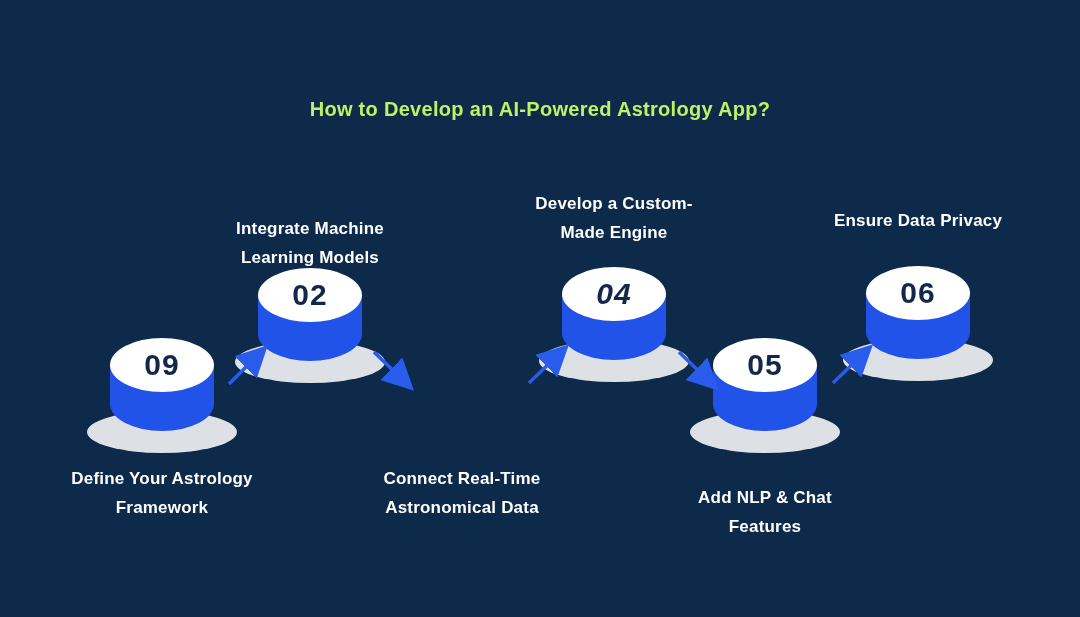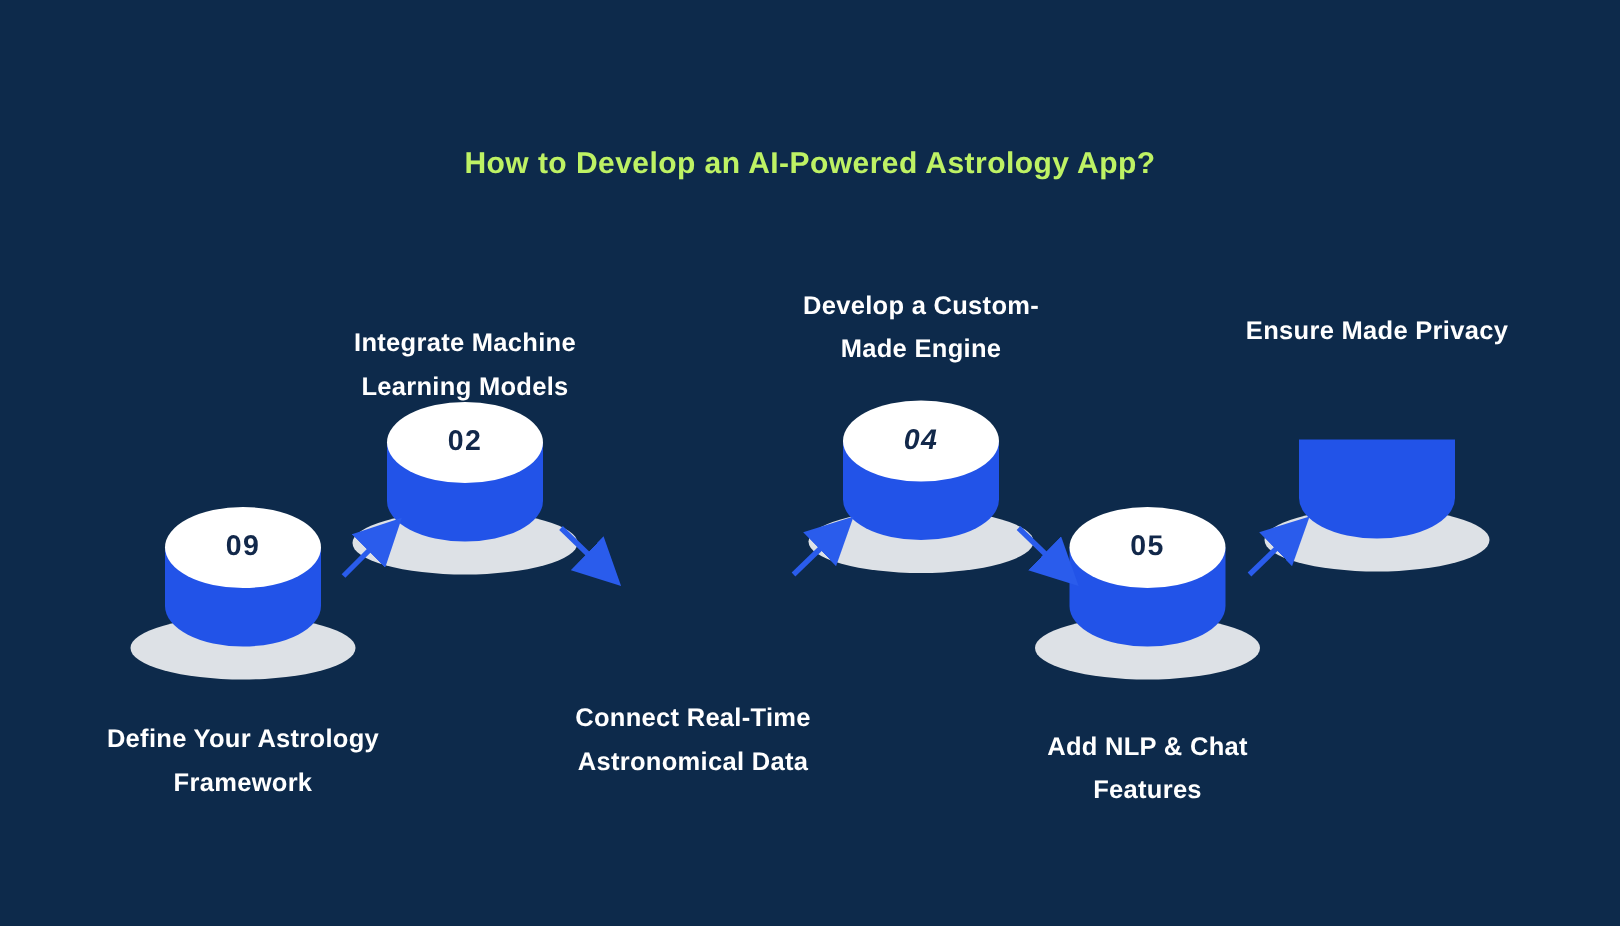--- a/index.html
+++ b/index.html
@@ -57,21 +57,21 @@
     transform:translateX(-50%);
     width:104px;
     height:54px;
     background:#ffffff;
     border-radius:50%;
     z-index:3;
     display:flex;
     align-items:center;
     justify-content:center;
     color:#12284a;
-    font-size:19px;
+    font-size:30px;
     font-weight:700;
     letter-spacing:1px;
   }
   
   .step-label{
     position:absolute;
     width:260px;
     text-align:center;
     color:#ffffff;
     font-size:17px;
@@ -89,21 +89,21 @@
     pointer-events:none;
   }
   
   .f1{left:87px;  top:338px;}
   .f2{left:235px; top:268px;}
   .f3{left:387px; top:334px;}
   .f4{left:539px; top:267px;font-style:italic;}
   .f5{left:690px; top:338px;}
   .f6{left:843px; top:266px;}
   
-  .l1{left:32px;  top:464px;margin-top:14px;}
+  .l1{left:32px;  top:464px;}
   .l2{left:180px; top:186px;margin-top:28px;}
   .l3{left:332px; top:464px;}
   .l4{left:484px; top:189px;}
   .l5{left:635px; top:464px;margin-top:19px;}
   .l6{left:788px; top:206px;}
 </style>
 </head>
 <body>
 
 <div class="canvas">
@@ -112,21 +112,21 @@
 
   <div class="step-label l2">
     <span class="line">Integrate Machine</span>
     <span class="line">Learning Models</span>
   </div>
   <div class="step-label l4">
     <span class="line">Develop a Custom-</span>
     <span class="line">Made Engine</span>
   </div>
   <div class="step-label l6">
-    <span class="line">Ensure Made Privacy</span>
+    <span class="line">Ensure Data Privacy</span>
   </div>
 
   <div class="figure f1">
     <div class="platter"></div>
     <div class="cyl-side"></div>
     <div class="cyl-top">
       <span>09</span>
     </div>
   </div>
 
@@ -151,20 +151,23 @@
     <div class="platter"></div>
     <div class="cyl-side"></div>
     <div class="cyl-top">
       <span>05</span>
     </div>
   </div>
 
   <div class="figure f6">
     <div class="platter"></div>
     <div class="cyl-side"></div>
+    <div class="cyl-top">
+      <span>06</span>
+    </div>
   </div>
 
   <div class="step-label l1">
     <span class="line">Define Your Astrology</span>
     <span class="line">Framework</span>
   </div>
   <div class="step-label l3">
     <span class="line">Connect Real-Time</span>
     <span class="line">Astronomical Data</span>
   </div>

